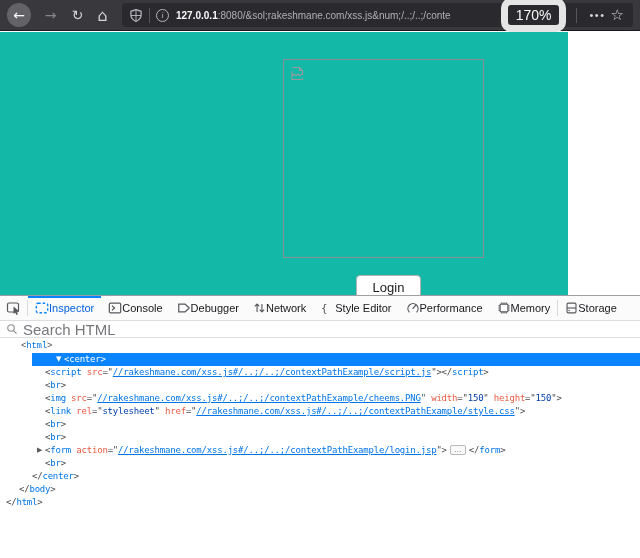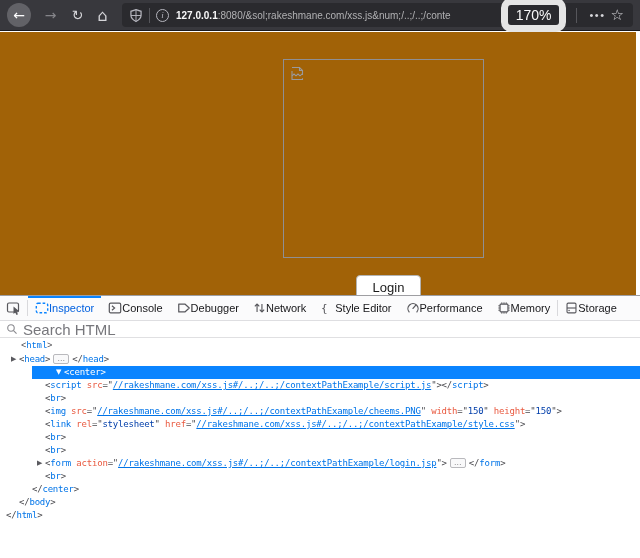--- a/index.html
+++ b/index.html
@@ -24,21 +24,21 @@
               font-size:10px; color:#b1b1b3;
               -webkit-mask-image:linear-gradient(to right,#000 86%,transparent 99%);
               mask-image:linear-gradient(to right,#000 86%,transparent 99%); }
   .url-host { color:#f9f9fa; font-weight:bold; }
   .zoom-pill { flex:0 0 auto; border:7px solid #e5e5e5; border-radius:10px; padding:2px 8px;
                font-size:14px; color:#f9f9fa; margin:0 4px; }
   .url-dots { flex:0 0 auto; color:#d5d5d9; font-size:11px; letter-spacing:1.5px; margin:0 5px 0 6px; }
   .url-star { flex:0 0 auto; color:#d5d5d9; font-size:15px; font-family:"DejaVu Sans", sans-serif; margin-right:2px; }
 
   
-  .page { position:absolute; top:32px; left:0; width:636px; height:263px; background:#a16207; overflow:hidden; }
+  .page { position:absolute; top:32px; left:0; width:568px; height:263px; background:#14b8a6; overflow:hidden; }
   .img-box { position:absolute; left:283px; top:27px; width:201px; height:199px; border:1px solid #8f8f93; }
   .broken-icon { position:absolute; left:5px; top:5px; }
   .login-btn { position:absolute; left:356px; top:243px; width:65px; height:25px; background:#fff;
                border:1px solid #b3b3b3; border-radius:4px; font-size:13px; color:#1a1a1a;
                display:flex; align-items:center; justify-content:center; box-shadow:0 1px 1px rgba(0,0,0,.08); }
 
   
   .devtools { position:absolute; top:295px; left:0; width:640px; bottom:0; background:#fff;
               border-top:1px solid #9e9ea2; }
   .dt-tabbar { height:25px; display:flex; align-items:stretch; background:#fbfbfc;
@@ -200,21 +200,20 @@
       <span style="display:flex">
         <svg width="12" height="12" viewBox="0 0 14 14">
             <circle cx="5.8" cy="5.8" r="3.8" fill="none" stroke="#8a8a8f" stroke-width="1.3"></circle>
             <path d="M8.8 8.8 L12.3 12.3" stroke="#8a8a8f" stroke-width="1.3"></path>
           </svg>
       </span>
       <span>Search HTML</span>
     </div>
     <div class="tree" id="tree">
         <div class="row" style="padding-left: 21px; font-family: Liberation Mono, monospace;"><span class="sp">&lt;</span><span class="st">html</span><span class="sp">&gt;</span></div>
-        <div class="row" style="padding-left: 19px;"><span class="arrow">▶</span><span class="sp">&lt;</span><span class="st">head</span><span class="sp">&gt;</span><span class="badge">…</span><span class="sp">&lt;/</span><span class="st">head</span><span class="sp">&gt;</span></div>
         <div class="row selected" style="padding-left: 32px;"><span class="arrow">▼</span><span class="sp">&lt;</span><span class="st">center</span><span class="sp">&gt;</span></div>
         <div class="row" style="padding-left: 45px;"><span class="sp">&lt;</span><span class="st">script</span><span class="sa"> src</span><span class="sp">="</span><span class="su">//rakeshmane.com/xss.js#/..;/..;/contextPathExample/script.js</span><span class="sp">"&gt;&lt;/</span><span class="st">script</span><span class="sp">&gt;</span></div>
         <div class="row" style="padding-left: 45px;"><span class="sp">&lt;</span><span class="st">br</span><span class="sp">&gt;</span></div>
         <div class="row" style="padding-left: 45px;"><span class="sp">&lt;</span><span class="st">img</span><span class="sa"> src</span><span class="sp">="</span><span class="su">//rakeshmane.com/xss.js#/..;/..;/contextPathExample/cheems.PNG</span><span class="sp">"</span><span class="sa"> width</span><span class="sp">="</span><span class="sv">150</span><span class="sp">"</span><span class="sa"> height</span><span class="sp">="</span><span class="sv">150</span><span class="sp">"&gt;</span></div>
         <div class="row" style="padding-left: 45px;"><span class="sp">&lt;</span><span class="st">link</span><span class="sa"> rel</span><span class="sp">="</span><span class="sv">stylesheet</span><span class="sp">"</span><span class="sa"> href</span><span class="sp">="</span><span class="su">//rakeshmane.com/xss.js#/..;/..;/contextPathExample/style.css</span><span class="sp">"&gt;</span></div>
         <div class="row" style="padding-left: 45px;"><span class="sp">&lt;</span><span class="st">br</span><span class="sp">&gt;</span></div>
         <div class="row" style="padding-left: 45px;"><span class="sp">&lt;</span><span class="st">br</span><span class="sp">&gt;</span></div>
         <div class="row" style="padding-left: 45px;"><span class="arrow">▶</span><span class="sp">&lt;</span><span class="st">form</span><span class="sa"> action</span><span class="sp">="</span><span class="su">//rakeshmane.com/xss.js#/..;/..;/contextPathExample/login.jsp</span><span class="sp">"&gt;</span><span class="badge">…</span><span class="sp">&lt;/</span><span class="st">form</span><span class="sp">&gt;</span></div>
         <div class="row" style="padding-left: 45px;"><span class="sp">&lt;</span><span class="st">br</span><span class="sp">&gt;</span></div>
         <div class="row" style="padding-left: 32px;"><span class="sp">&lt;/</span><span class="st">center</span><span class="sp">&gt;</span></div>

